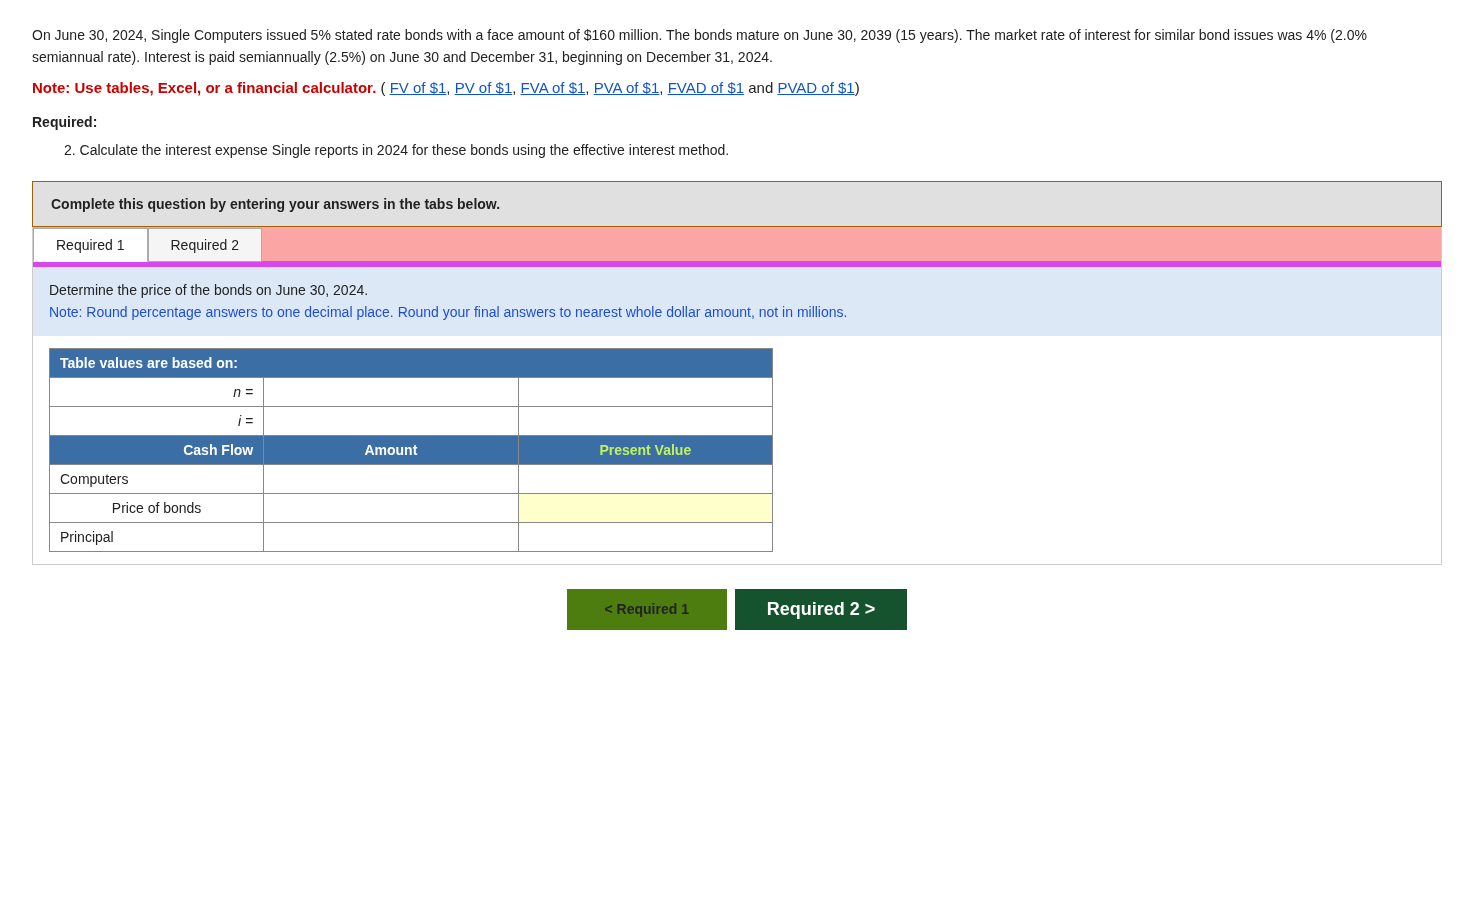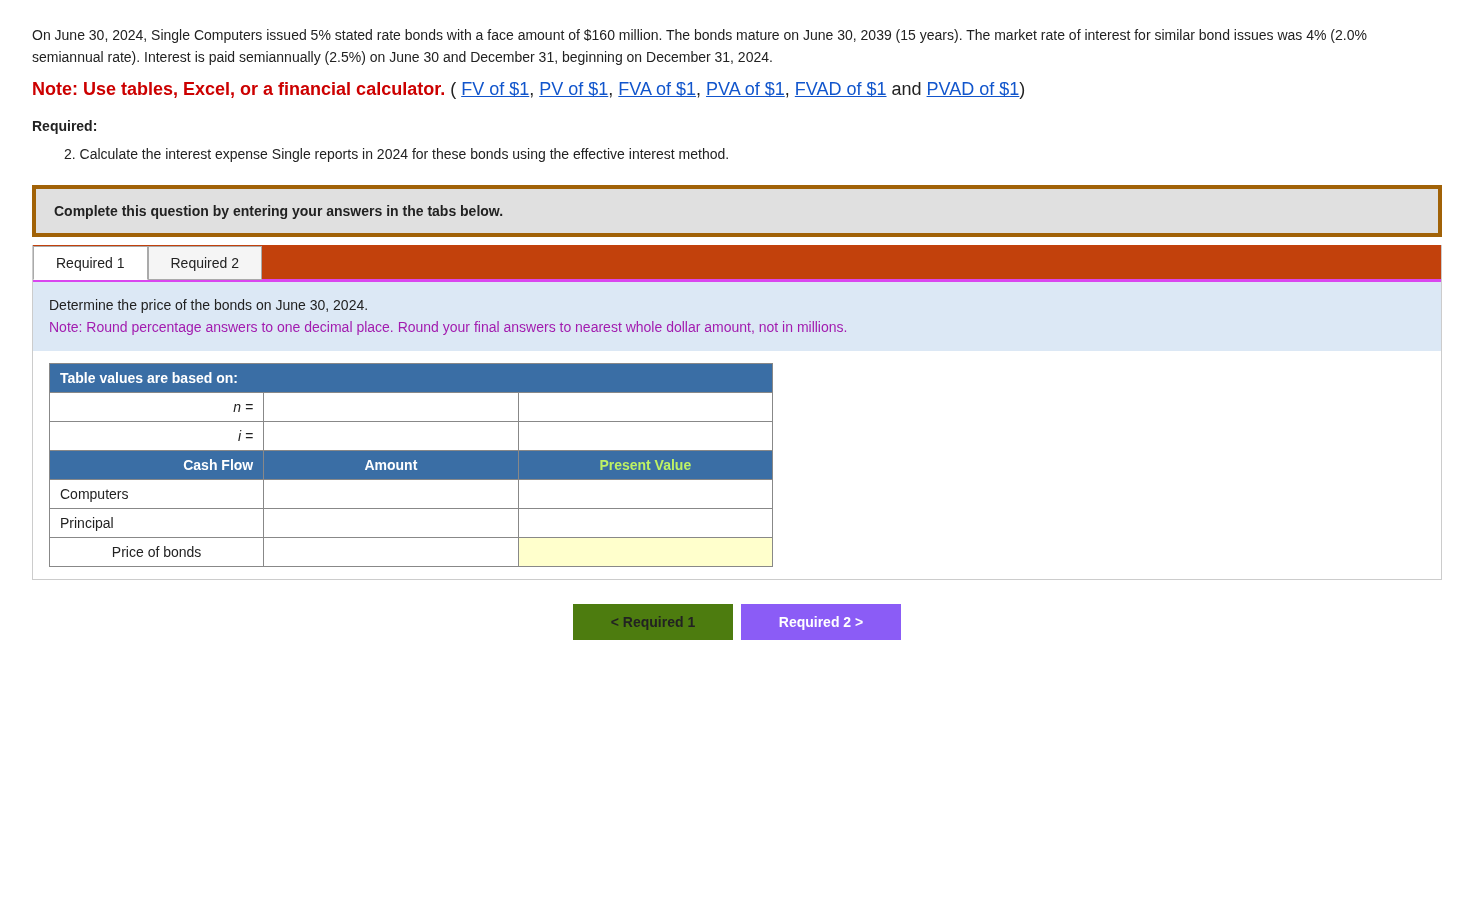--- a/index.html
+++ b/index.html
@@ -15,52 +15,52 @@
     .intro-text {
       line-height: 1.6;
       margin-bottom: 10px;
     }
     .note-red {
       color: #cc0000;
       font-weight: bold;
     }
     .links-line {
       margin-bottom: 18px;
-      font-size: 18px;
+      font-size: 15px;
     }
     .links-line a {
       color: #1155cc;
       text-decoration: underline;
     }
     .required-heading {
       font-weight: bold;
       margin-bottom: 8px;
       margin-top: 10px;
     }
     .required-list {
       margin-left: 32px;
       margin-bottom: 18px;
       line-height: 1.8;
     }
     .complete-bar {
       background: #e0e0e0;
       padding: 14px 18px;
       font-weight: bold;
-      margin-bottom: 8px;
-      border: 4px solid #a16207;
+      margin-bottom: 0;
+      border: 1px solid #a16207;
     }
     .tabs-container {
       border: 1px solid #ccc;
       border-top: none;
       margin-bottom: 0;
     }
     .tabs-row {
       display: flex;
-      border-bottom: 3px solid #d946ef;
-      background: #c2410c;
+      border-bottom: 6px solid #d946ef;
+      background: #fca5a5;
     }
     .tab {
       padding: 8px 22px;
       border: 1px solid #aaa;
       border-bottom: none;
       cursor: pointer;
       background: #fff;
       font-size: 14px;
       position: relative;
       top: 1px;
@@ -78,21 +78,21 @@
     .tab-content {
       background: #fff;
     }
     .tab-info-blue {
       background: #dce8f5;
       padding: 12px 16px;
       line-height: 1.6;
     }
     .tab-info-blue .note-red {
       font-weight: normal;
-      color: #a21caf;
+      color: #1d4ed8;
     }
     .table-section {
       padding: 12px 16px;
     }
     .values-table {
       border-collapse: collapse;
       width: 724px;
     }
     .values-table th, .values-table td {
       border: 1px solid #888;
@@ -176,25 +176,25 @@
       background: #4d7c0f;
       color: #222;
       border: none;
       padding: 10px 32px;
       font-size: 14px;
       font-weight: bold;
       cursor: pointer;
       min-width: 160px;
     }
     .btn-req2 {
-      background: #8b5cf6;
+      background: #14532d;
       color: #fff;
       border: none;
       padding: 10px 32px;
-      font-size: 14px;
+      font-size: 18px;
       font-weight: bold;
       cursor: pointer;
       min-width: 160px;
     }
     .n-label, .i-label {
       font-style: italic;
     }
   </style>
 </head>
 <body>
@@ -266,32 +266,32 @@
           <tr>
             <td>Computers</td>
             <td class="input-cell">
               <input type="text" style="">
             </td>
             <td class="pv-input-cell">
               <input type="text" style="">
             </td>
           </tr>
           <tr>
-            <td>Principal</td>
-            <td class="input-cell">
-              <input type="text" style="">
-            </td>
-            <td class="pv-input-cell">
-              <input type="text" style="">
-            </td>
-          </tr>
-          <tr>
             <td class="price-label-cell">Price of bonds</td>
             <td></td>
             <td class="price-value-cell">
+              <input type="text" style="">
+            </td>
+          </tr>
+          <tr>
+            <td>Principal</td>
+            <td class="input-cell">
+              <input type="text" style="">
+            </td>
+            <td class="pv-input-cell">
               <input type="text" style="">
             </td>
           </tr>
         </tbody>
       </table>
     </div>
   </div>
 </div>
 
 <div class="nav-buttons">

